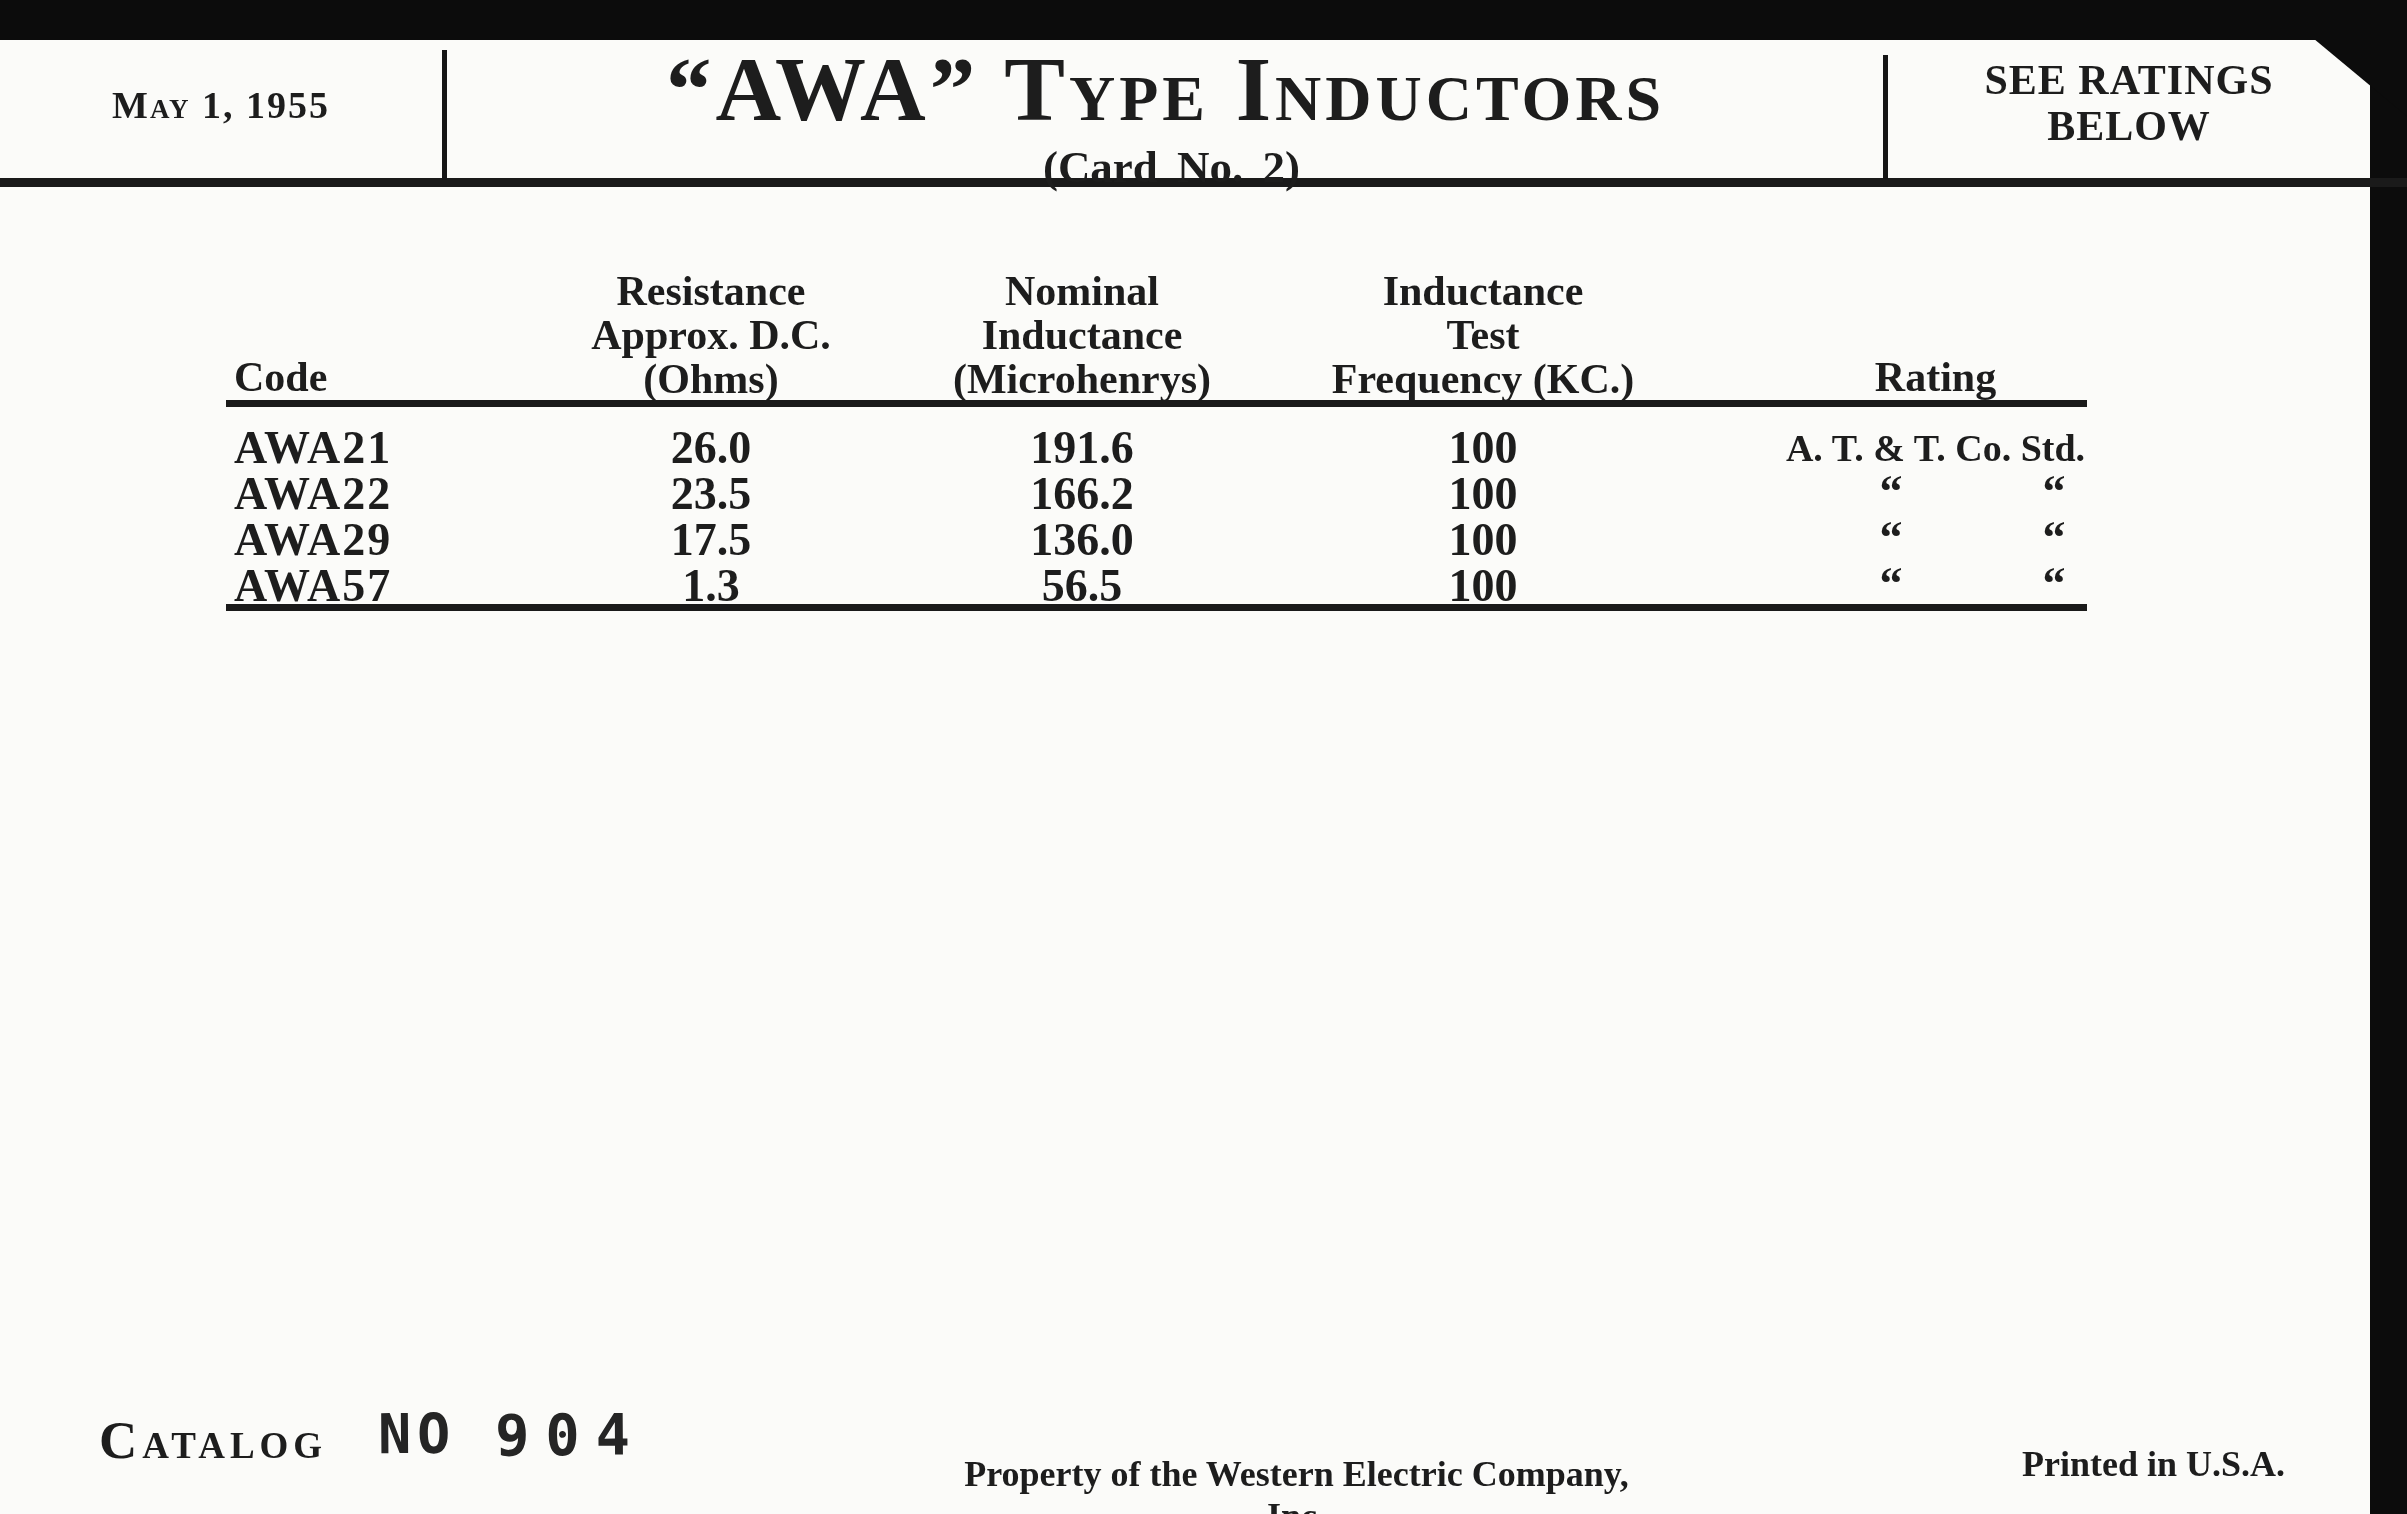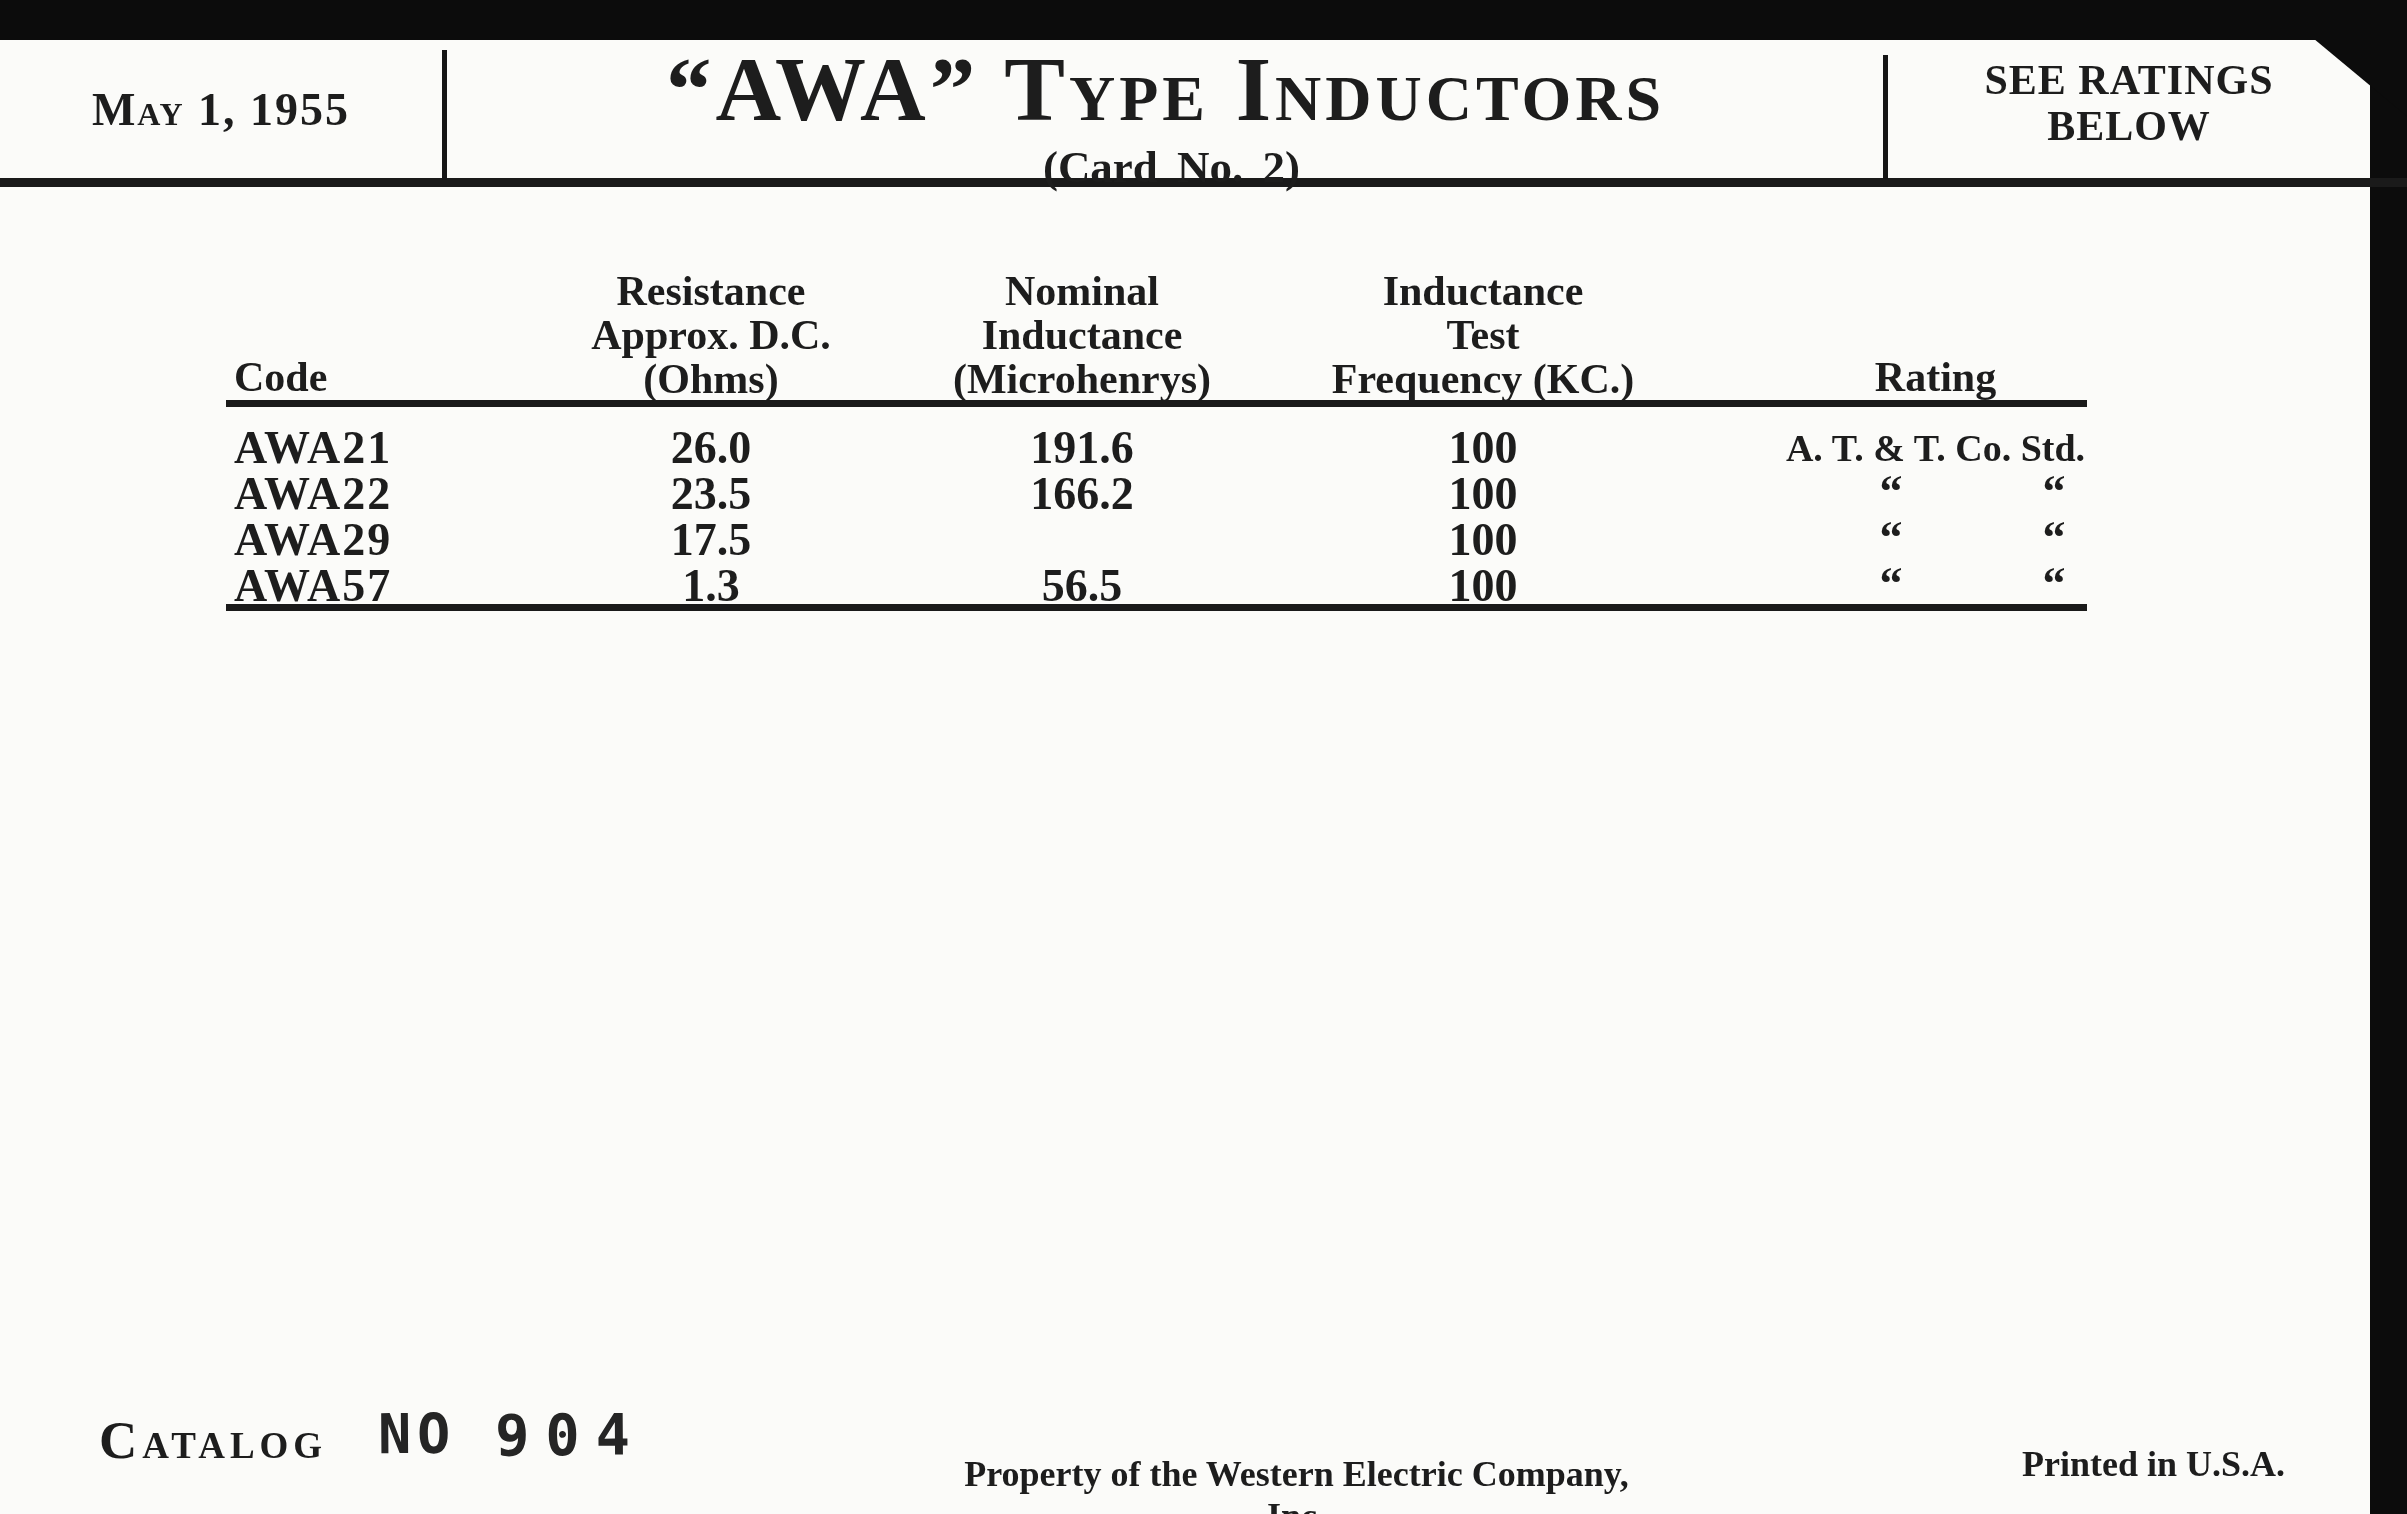--- a/index.html
+++ b/index.html
@@ -8,21 +8,21 @@
     background:#fbfbf9; overflow:hidden;
     font-family:"Liberation Serif", serif; color:#1d1d1d;
   }
   .bar  { position:absolute; background:#0c0c0c; }
   .rule { position:absolute; background:#1a1a1a; }
   .vline{ position:absolute; background:#161616; }
 
   
   .date {
     position:absolute; left:0; top:83px; width:442px; text-align:center;
-    font-size:46px; font-weight:700; font-variant:small-caps; letter-spacing:2px;
+    font-size:38px; font-weight:700; font-variant:small-caps; letter-spacing:2px;
   }
   .title-block { position:absolute; left:447px; top:30px; width:1437px; text-align:center;margin-top:12px; }
   .title {
     font-size:91px; font-weight:700; font-variant:small-caps;
     letter-spacing:4px; line-height:95px;
   }
   .subtitle { font-size:45px; font-weight:700; word-spacing:8px; line-height:48px; margin-top:6px;padding-left:12px; }
   .ratings-note {
     position:absolute; left:1888px; top:57px; width:482px; text-align:center;
     font-size:42px; font-weight:700; line-height:46px; letter-spacing:1px;
@@ -114,20 +114,21 @@
     <span class="tcell c-code">AWA22</span>
     <span class="tcell c-res">23.5</span>
     <span class="tcell c-ind">166.2</span>
     <span class="tcell c-freq">100</span>
     <span class="ditto" style="left:1869px;">“</span>
     <span class="ditto" style="left:2032px;">“</span>
   </div>
   <div class="trow" style="top:516px;">
     <span class="tcell c-code">AWA29</span>
     <span class="tcell c-res">17.5</span>
+    <span class="tcell c-ind">136.0</span>
     <span class="tcell c-freq">100</span>
     <span class="ditto" style="left:1869px;">“</span>
     <span class="ditto" style="left:2032px;">“</span>
   </div>
   <div class="trow" style="top:562px;">
     <span class="tcell c-code">AWA57</span>
     <span class="tcell c-res">1.3</span>
     <span class="tcell c-ind">56.5</span>
     <span class="tcell c-freq">100</span>
     <span class="ditto" style="left:1869px;">“</span>

